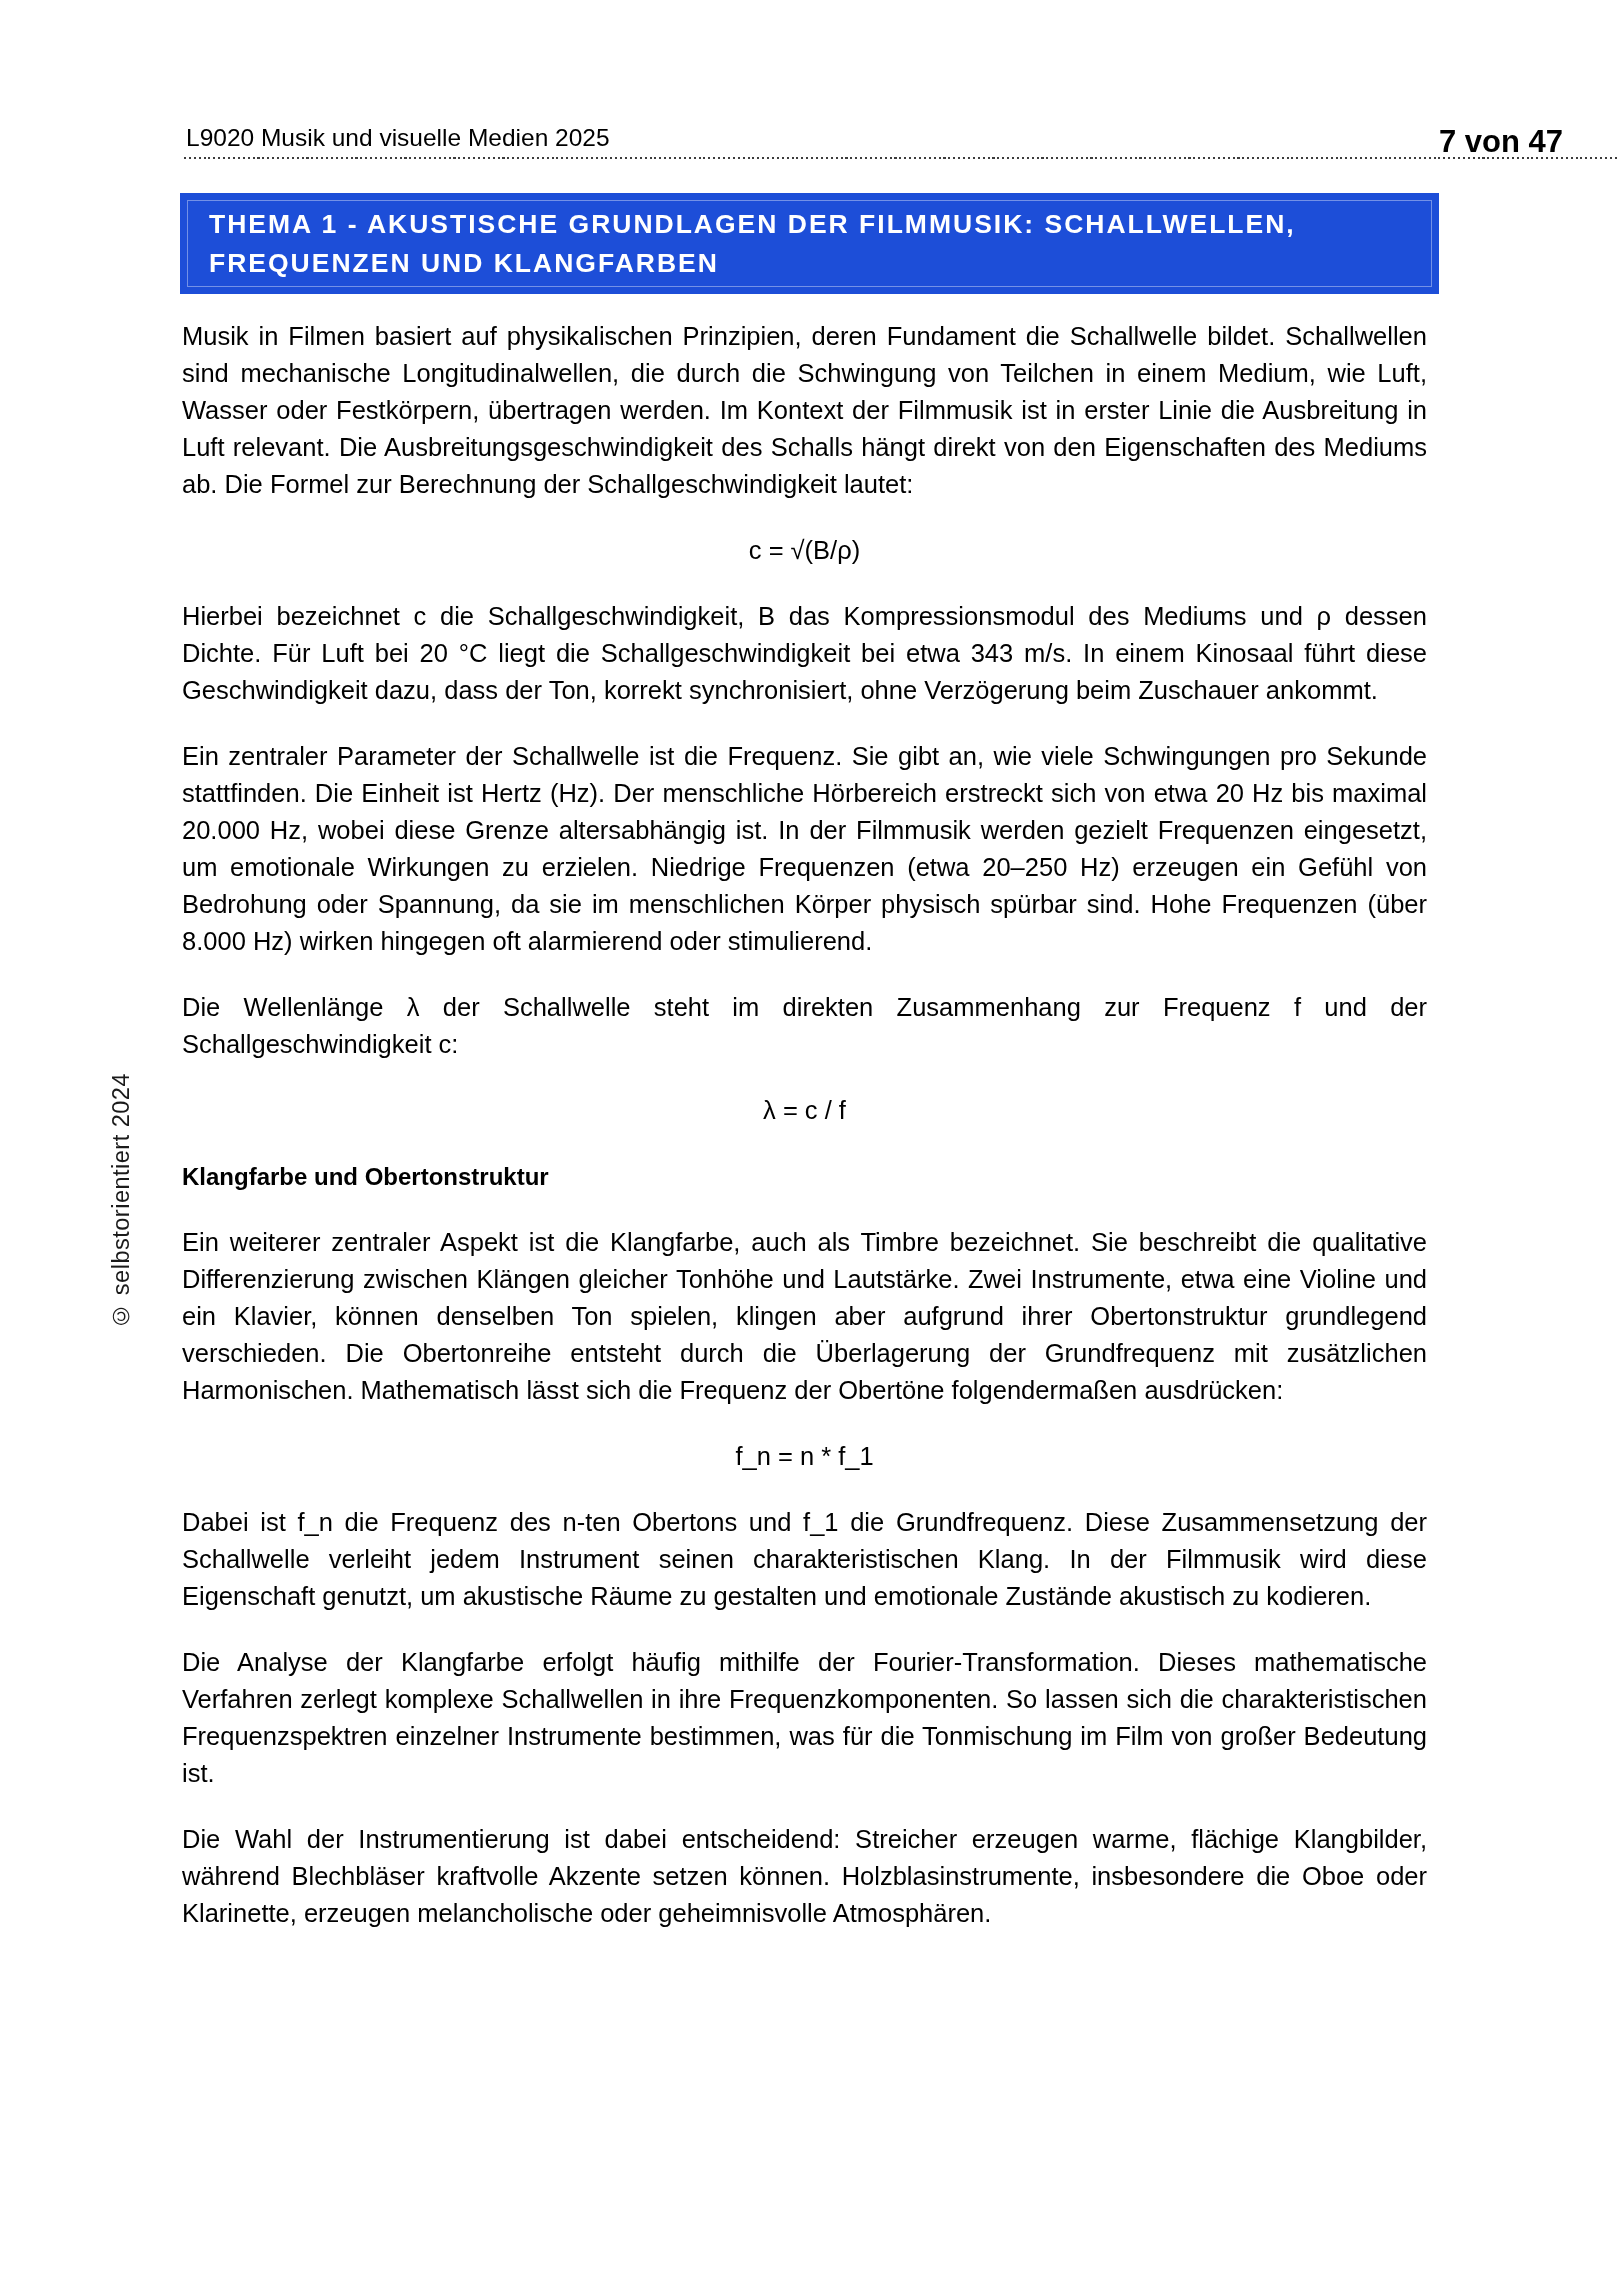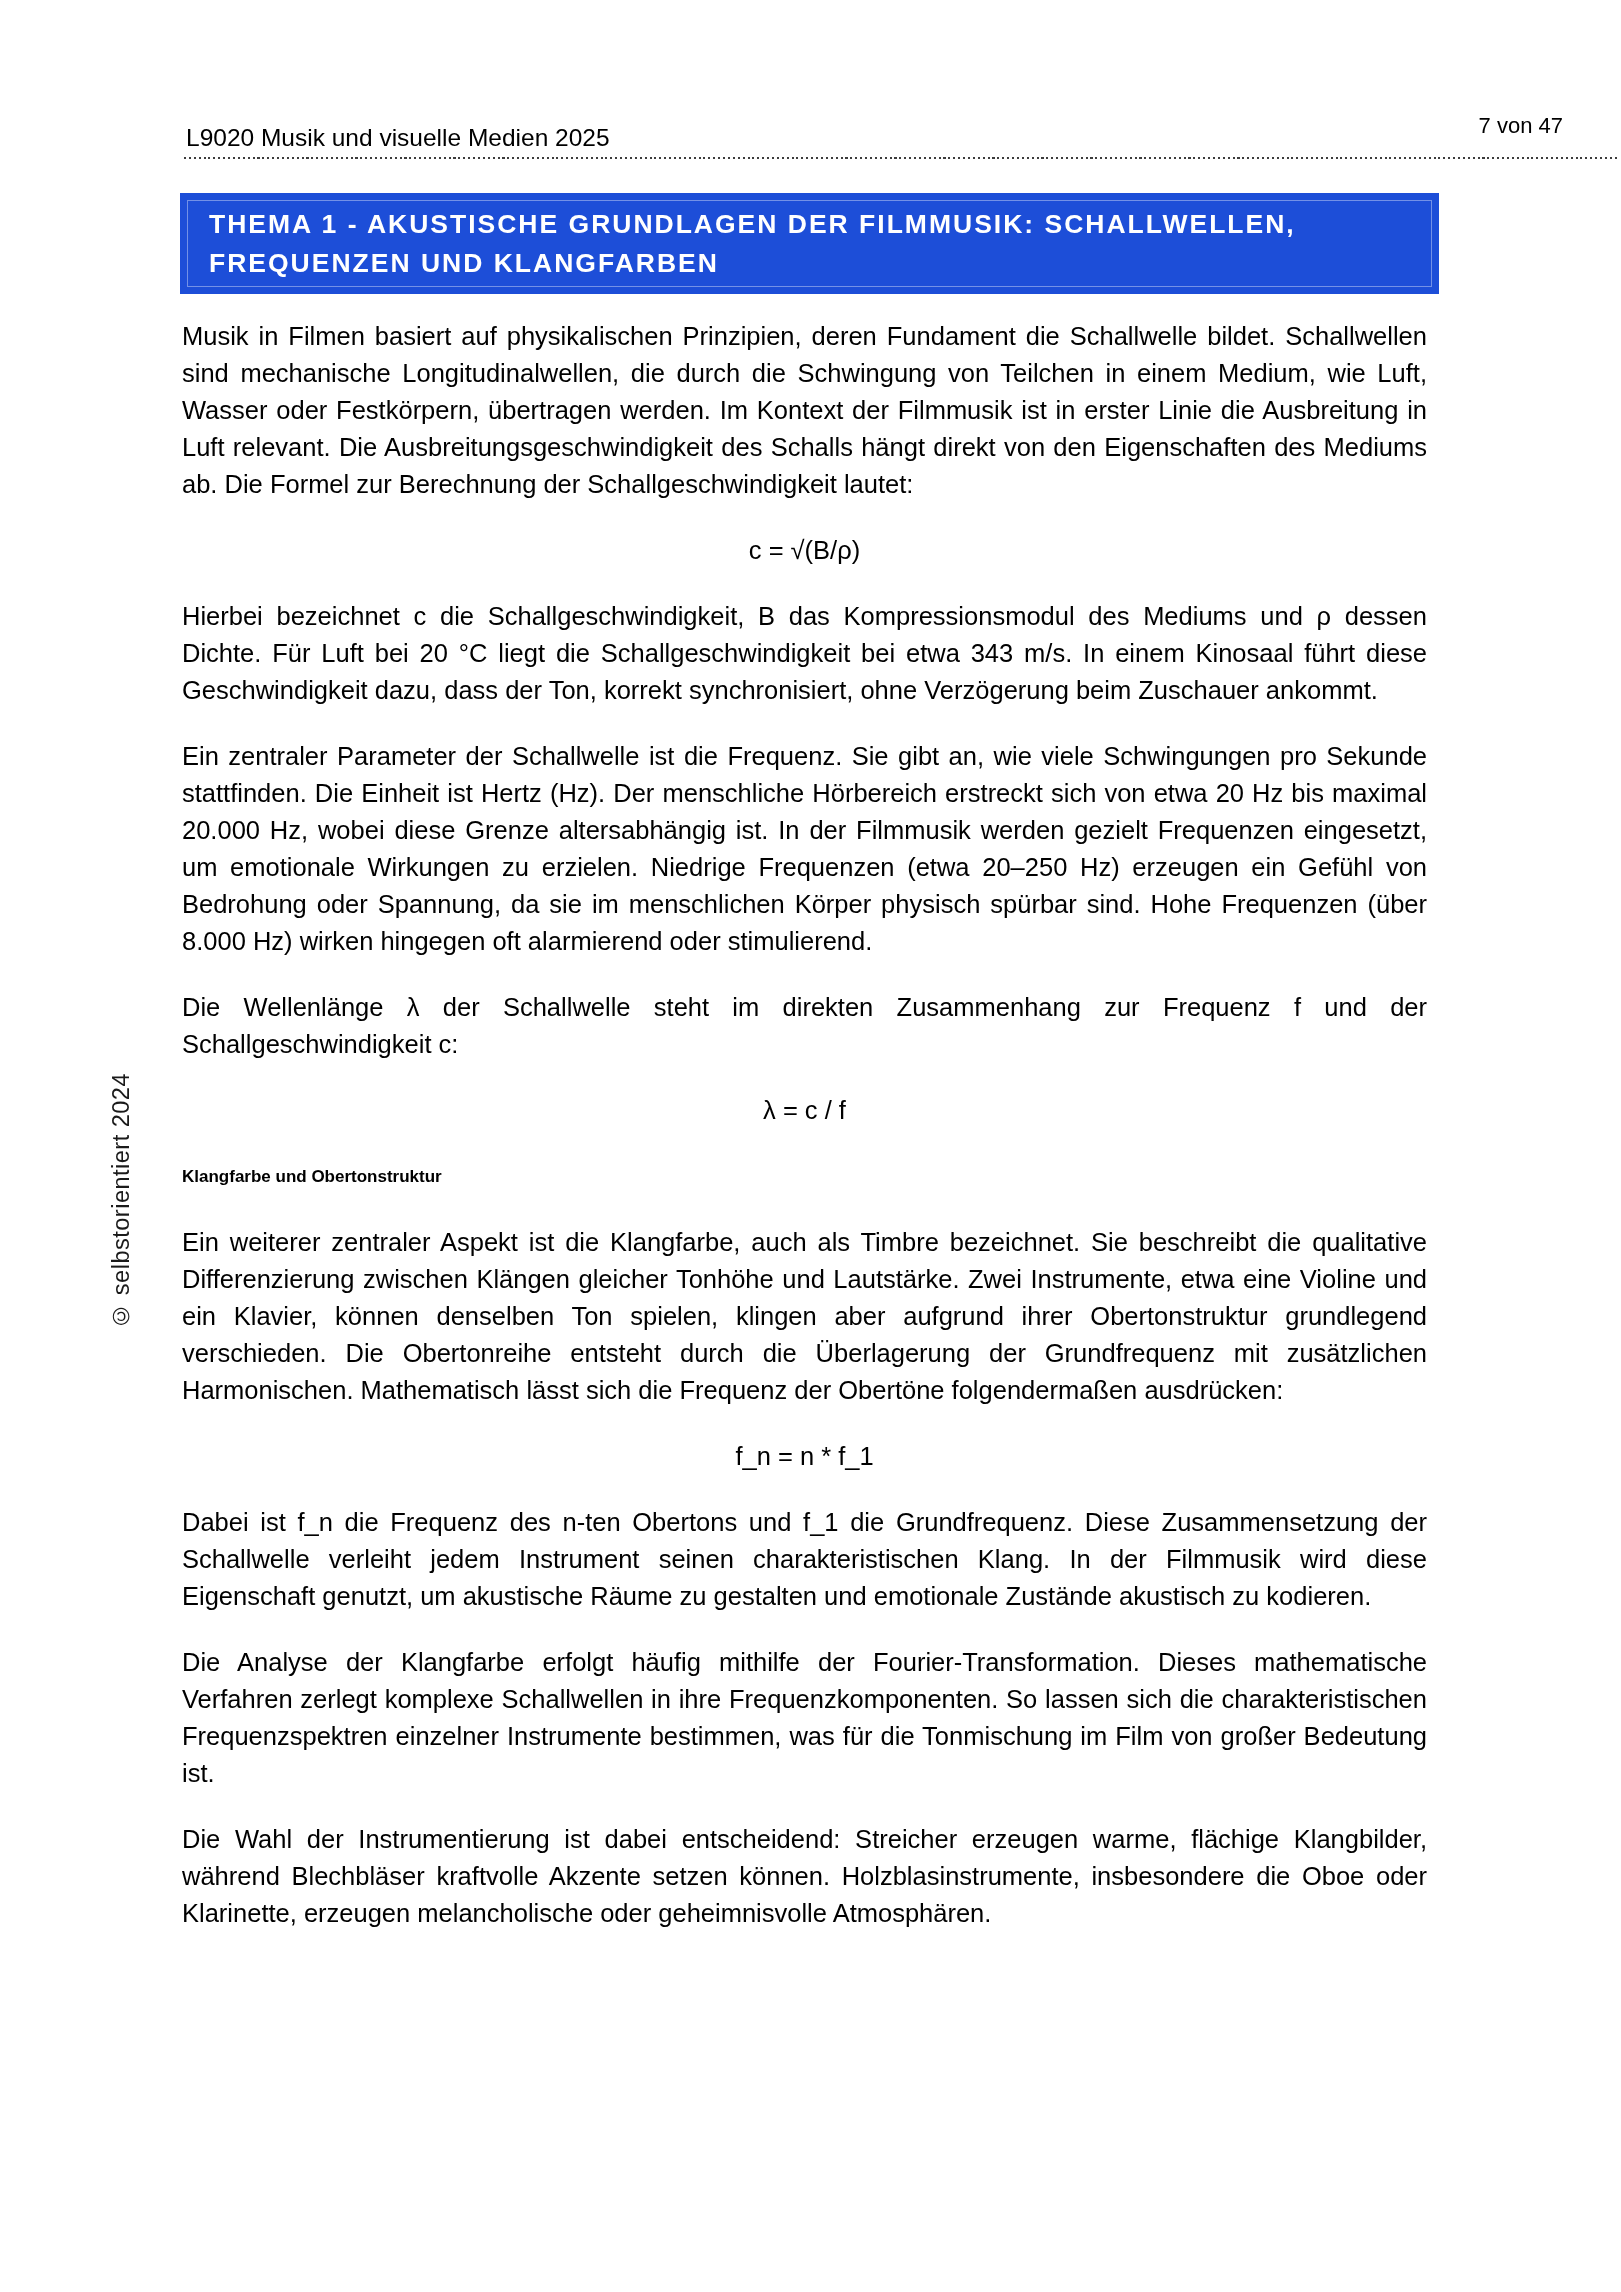--- a/index.html
+++ b/index.html
@@ -19,24 +19,25 @@
     position: absolute;
     left: 186px;
     top: 124px;
     font-size: 24.5px;
     line-height: 27.4px;
     white-space: nowrap;
   }
   .header-right {
     position: absolute;
     right: 82px;
-    top: 112px;
-    font-size: 22px;
+    top: 128px;
+    font-size: 31px;
     line-height: 27.4px;
     white-space: nowrap;
+    font-weight: bold;
   }
   .header-rule {
     position: absolute;
     left: 184px;
     top: 157px;
     width: 1433px;
     height: 2px;
     background-image: repeating-linear-gradient(to right, #3c3c3c 0 2px, transparent 2px 4.9px);
   }
 
@@ -92,21 +93,21 @@
     width: 1245px;
     padding-top: 21.6px;
     font-size: 25.5px;
     line-height: 37px;
     text-align: justify;
   }
   .content p, .content h2 {
     margin: 0 0 29px 0;
   }
   .content h2 {
-    font-size: 17px;
+    font-size: 24px;
     font-weight: bold;
     text-align: left;
   }
   .formula {
     text-align: center;
     white-space: nowrap;
   }
 </style>
 </head>
 <body>

